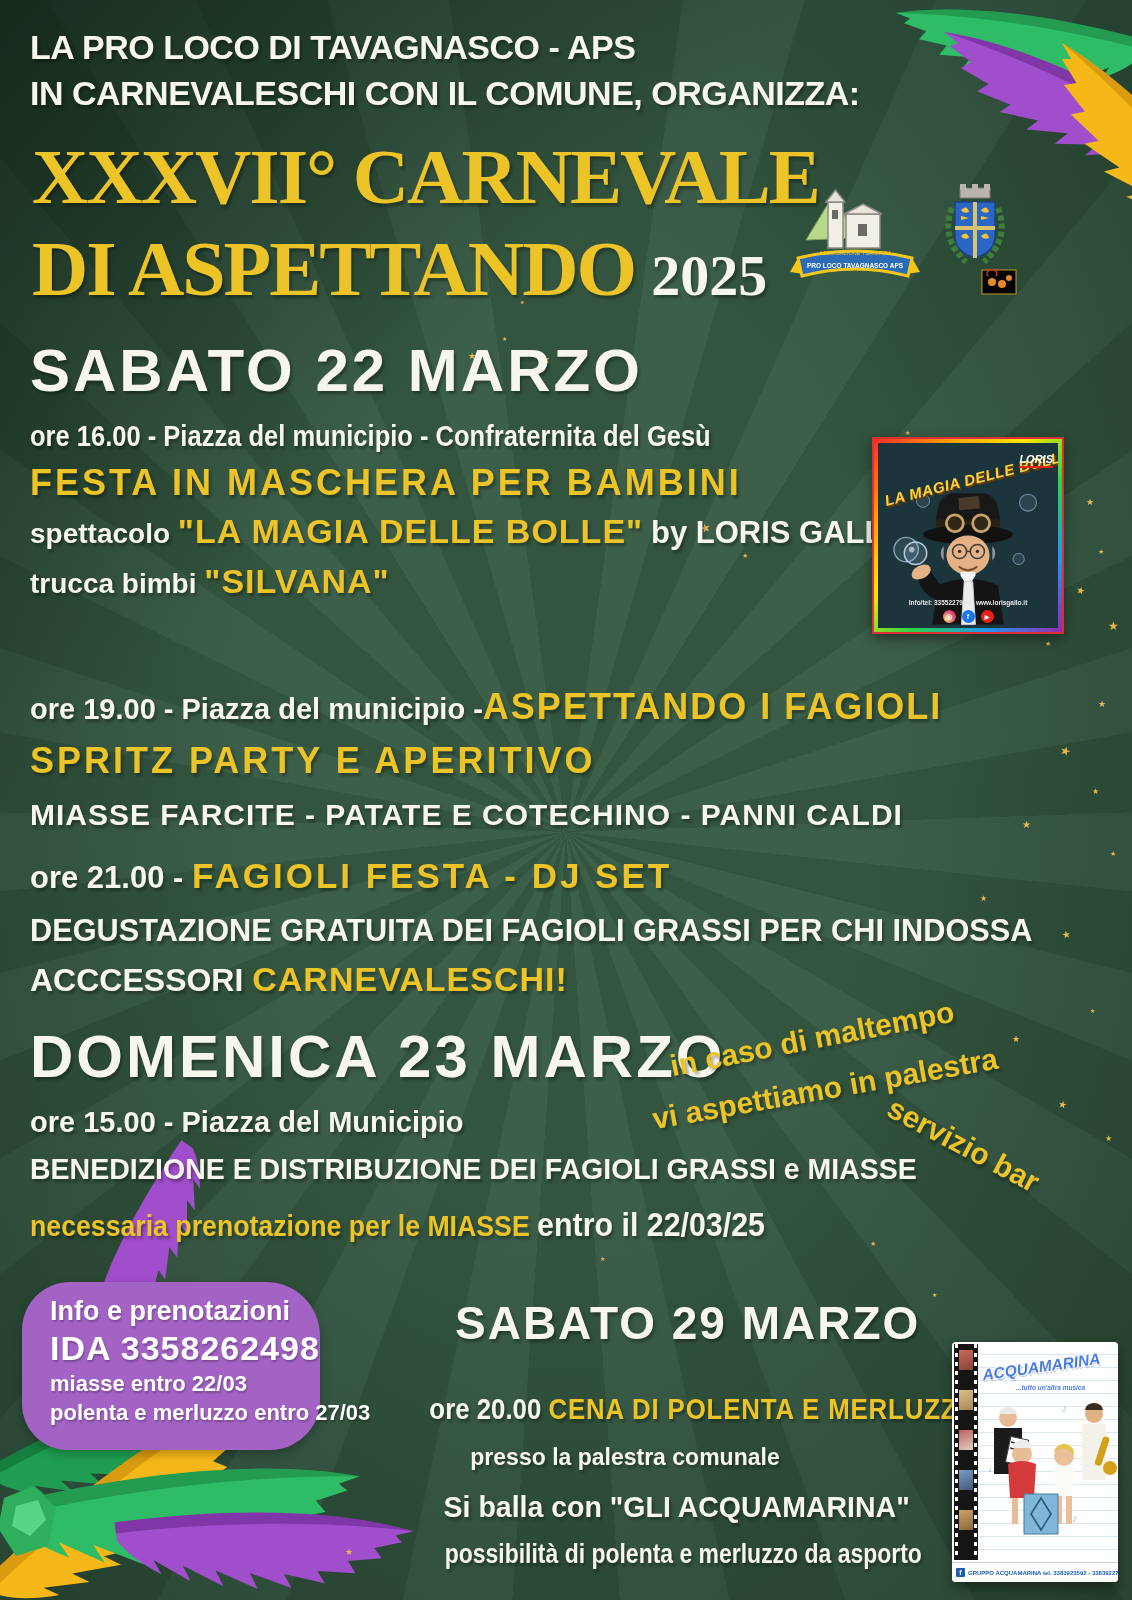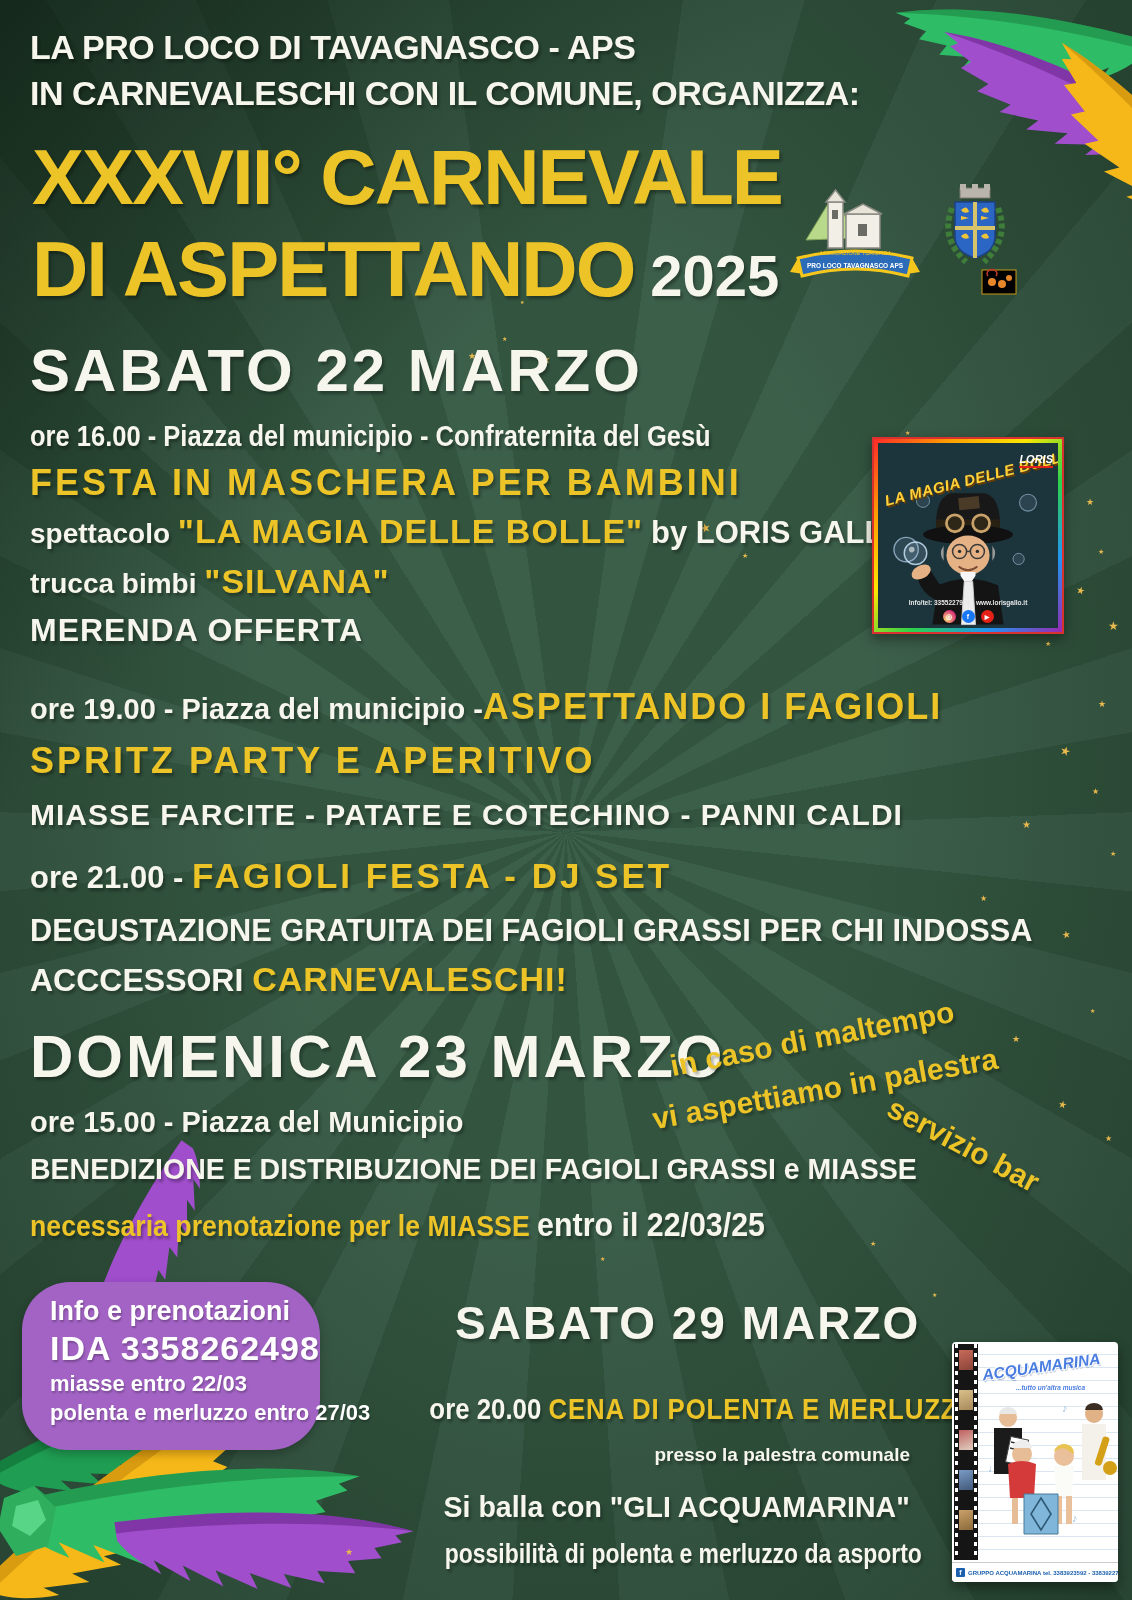--- a/index.html
+++ b/index.html
@@ -16,21 +16,21 @@
     background:
       linear-gradient(135deg, rgba(8,22,12,.55) 0%, rgba(8,22,12,0) 30%),
       radial-gradient(ellipse at 50% 46%, rgba(0,0,0,0) 38%, rgba(8,24,14,.38) 100%);}
   .star{position:absolute;color:var(--star);line-height:1;text-shadow:none;}
   .t{position:absolute;white-space:nowrap;font-weight:700;color:var(--white);
      text-shadow:2px 3px 3px rgba(0,0,0,.32);}
   .yl{color:var(--yellow);}
   .sq{display:inline-block;transform-origin:0 50%;}
   .sqr{display:inline-block;transform-origin:100% 50%;}
   .header-line{font-size:34px;letter-spacing:-0.5px;}
-  .title{font-size:78px;letter-spacing:-2px;color:var(--yellow);font-weight:800;}
+  .title{font-size:78px;letter-spacing:-2px;color:var(--yellow);font-weight:800;font-family:Liberation Serif, serif;}
   .title .year{color:var(--white);font-size:58px;letter-spacing:0;margin-left:16px;}
   .h2{font-size:60px;letter-spacing:3px;font-weight:800;}
   .body-w{font-size:29px;}
   .big-y{font-size:36px;letter-spacing:3px;font-weight:800;color:var(--yellow);}
   .note{position:absolute;white-space:nowrap;font-weight:800;color:var(--yellow);
         font-size:30px;text-shadow:2px 3px 3px rgba(0,0,0,.3);}
   .feather{position:absolute;overflow:visible;}
   
   .info-box{position:absolute;left:22px;top:1282px;width:298px;height:168px;
     background:var(--purple-box);border-radius:48px 54px 50px 46px;
@@ -215,21 +215,20 @@
   <div class="t big-y" style="left:30px;top:462px">FESTA IN MASCHERA PER BAMBINI</div>
   <div class="t" style="left:30px;top:512px;font-size:28px">
     <span>spettacolo</span>
     <span class="yl" style="font-size:34px;letter-spacing:1px">"LA MAGIA DELLE BOLLE"</span>
     <span style="font-size:31px">by LORIS GALLO</span>
   </div>
   <div class="t" style="left:30px;top:562px;font-size:28px">
     <span>trucca bimbi</span>
     <span class="yl" style="font-size:34px;letter-spacing:1px">"SILVANA"</span>
   </div>
-  <div class="t" style="left:30px;top:612px;font-size:32px;letter-spacing:1px">MERENDA OFFERTA</div>
 
   <div class="t" style="left:30px;top:686px;font-size:29px">
     <span>ore 19.00 - Piazza del municipio -</span><span class="yl" style="font-size:36px;letter-spacing:2px;font-weight:800">ASPETTANDO I FAGIOLI</span>
   </div>
   <div class="t big-y" style="left:30px;top:740px">SPRITZ PARTY E APERITIVO</div>
   <div class="t" style="left:30px;top:798px;font-size:30px;letter-spacing:1px">MIASSE FARCITE - PATATE E COTECHINO - PANNI CALDI</div>
   <div class="t" style="left:30px;top:856px;font-size:31px">
     <span>ore 21.00 -</span>
     <span class="yl" style="font-size:35px;letter-spacing:3px;font-weight:800">FAGIOLI FESTA - DJ SET</span>
   </div>
@@ -295,21 +294,21 @@
     <div class="ib1">Info e prenotazioni</div>
     <div class="ib2">IDA 3358262498</div>
     <div class="ib3">miasse entro 22/03</div>
     <div class="ib4">polenta e merluzzo entro 27/03</div>
   </div>
 
   <div class="t" style="left:455px;top:1296px;font-size:46px;letter-spacing:2px;font-weight:800">SABATO 29 MARZO</div>
   <div class="t" style="left:340px;top:1392px;width:570px;text-align:right;font-size:30px">
     <span class="sqr" style="transform:scaleX(.86)"><span>ore 20.00</span> <span class="yl" style="font-weight:800;letter-spacing:1px">CENA DI POLENTA E MERLUZZO</span></span>
   </div>
-  <div class="t" style="left:340px;top:1444px;width:570px;text-align:right;font-size:19px">presso la palestra comunale</div>
+  <div class="t" style="left:340px;top:1444px;width:570px;text-align:center;font-size:23px">presso la palestra comunale</div>
   <div class="t" style="left:340px;top:1490px;width:570px;text-align:right;font-size:30px"><span class="sqr" style="transform:scaleX(.95)">Si balla con "GLI ACQUAMARINA"</span></div>
   <div class="t" style="left:340px;top:1538px;width:570px;text-align:right;font-size:28px"><span class="sqr" style="transform:scaleX(.82)">possibilità di polenta e merluzzo da asporto</span></div>
 
   <div class="band-card">
     <div class="band-bg"></div>
     <div class="band-note" style="left:110px;top:60px">♪</div>
     <div class="band-note" style="left:140px;top:96px">♫</div>
     <div class="band-note" style="left:36px;top:120px">♩</div>
     <div class="band-note" style="left:120px;top:170px">♪</div>
     <div class="film">

